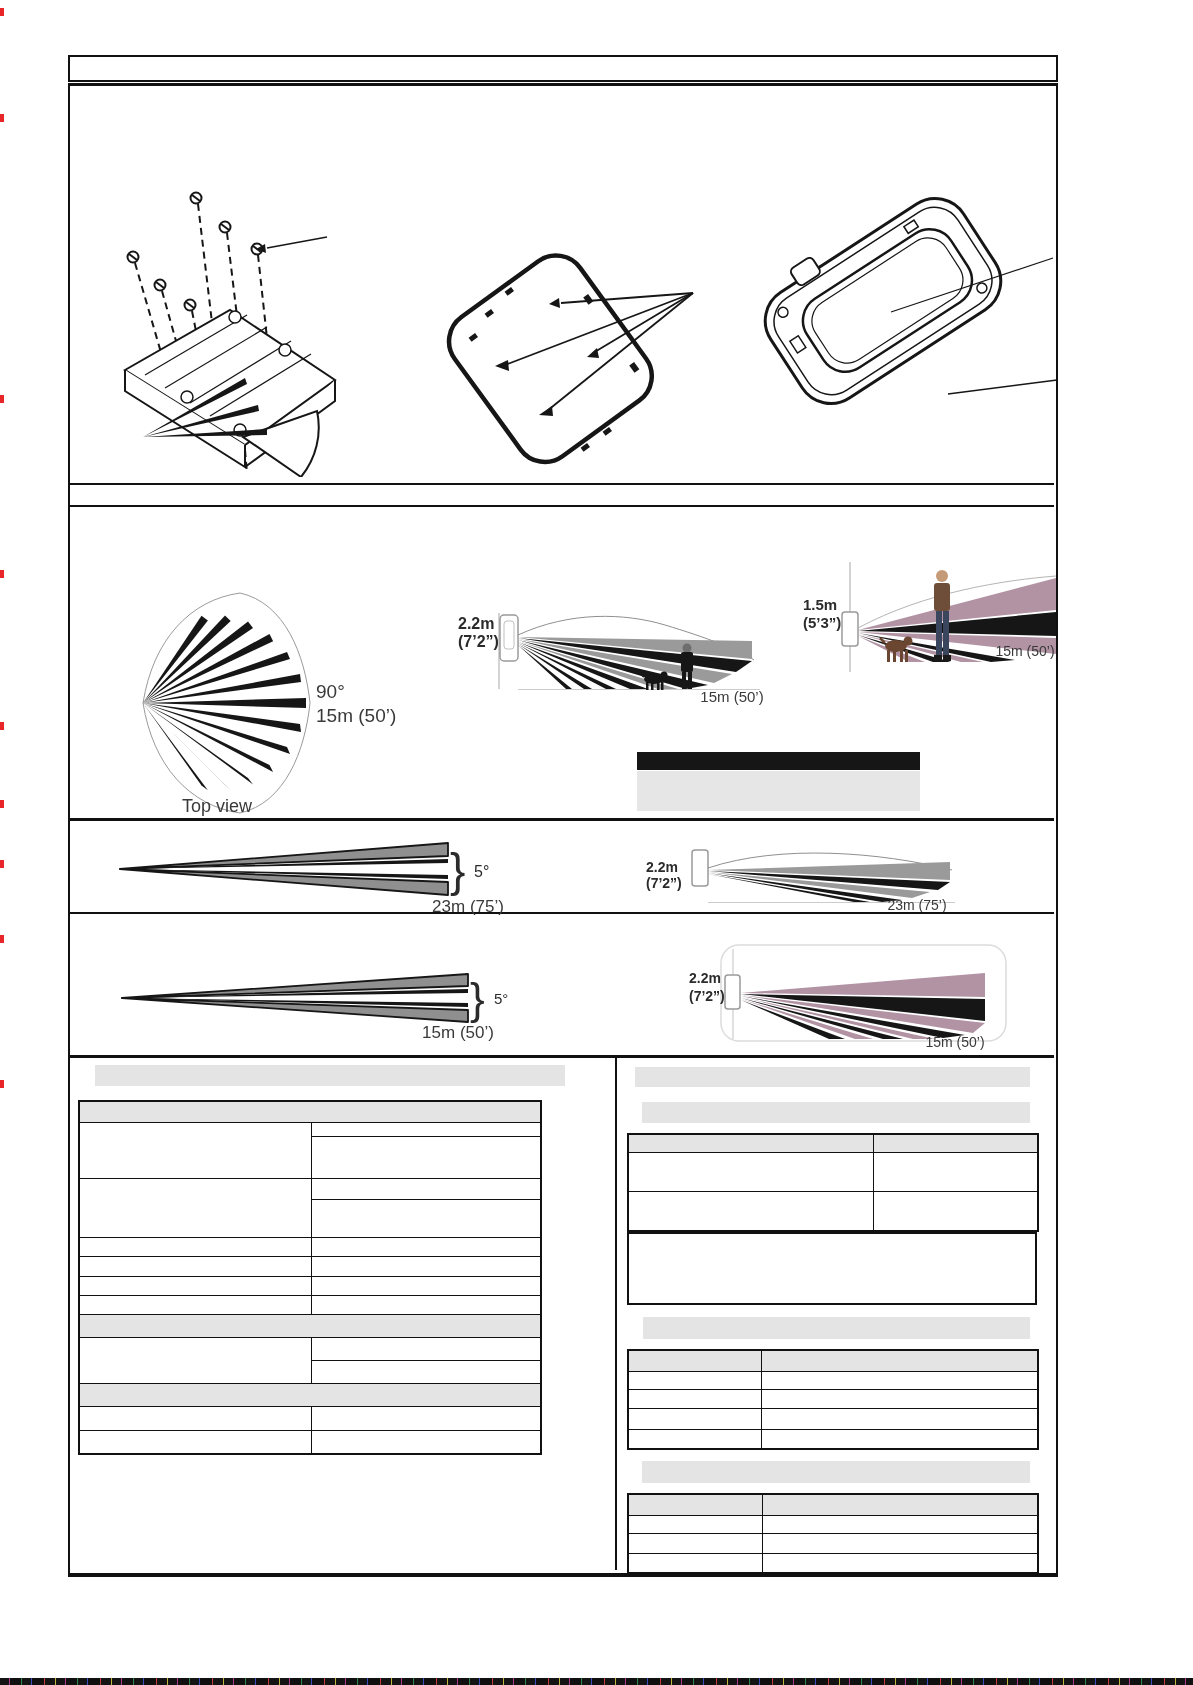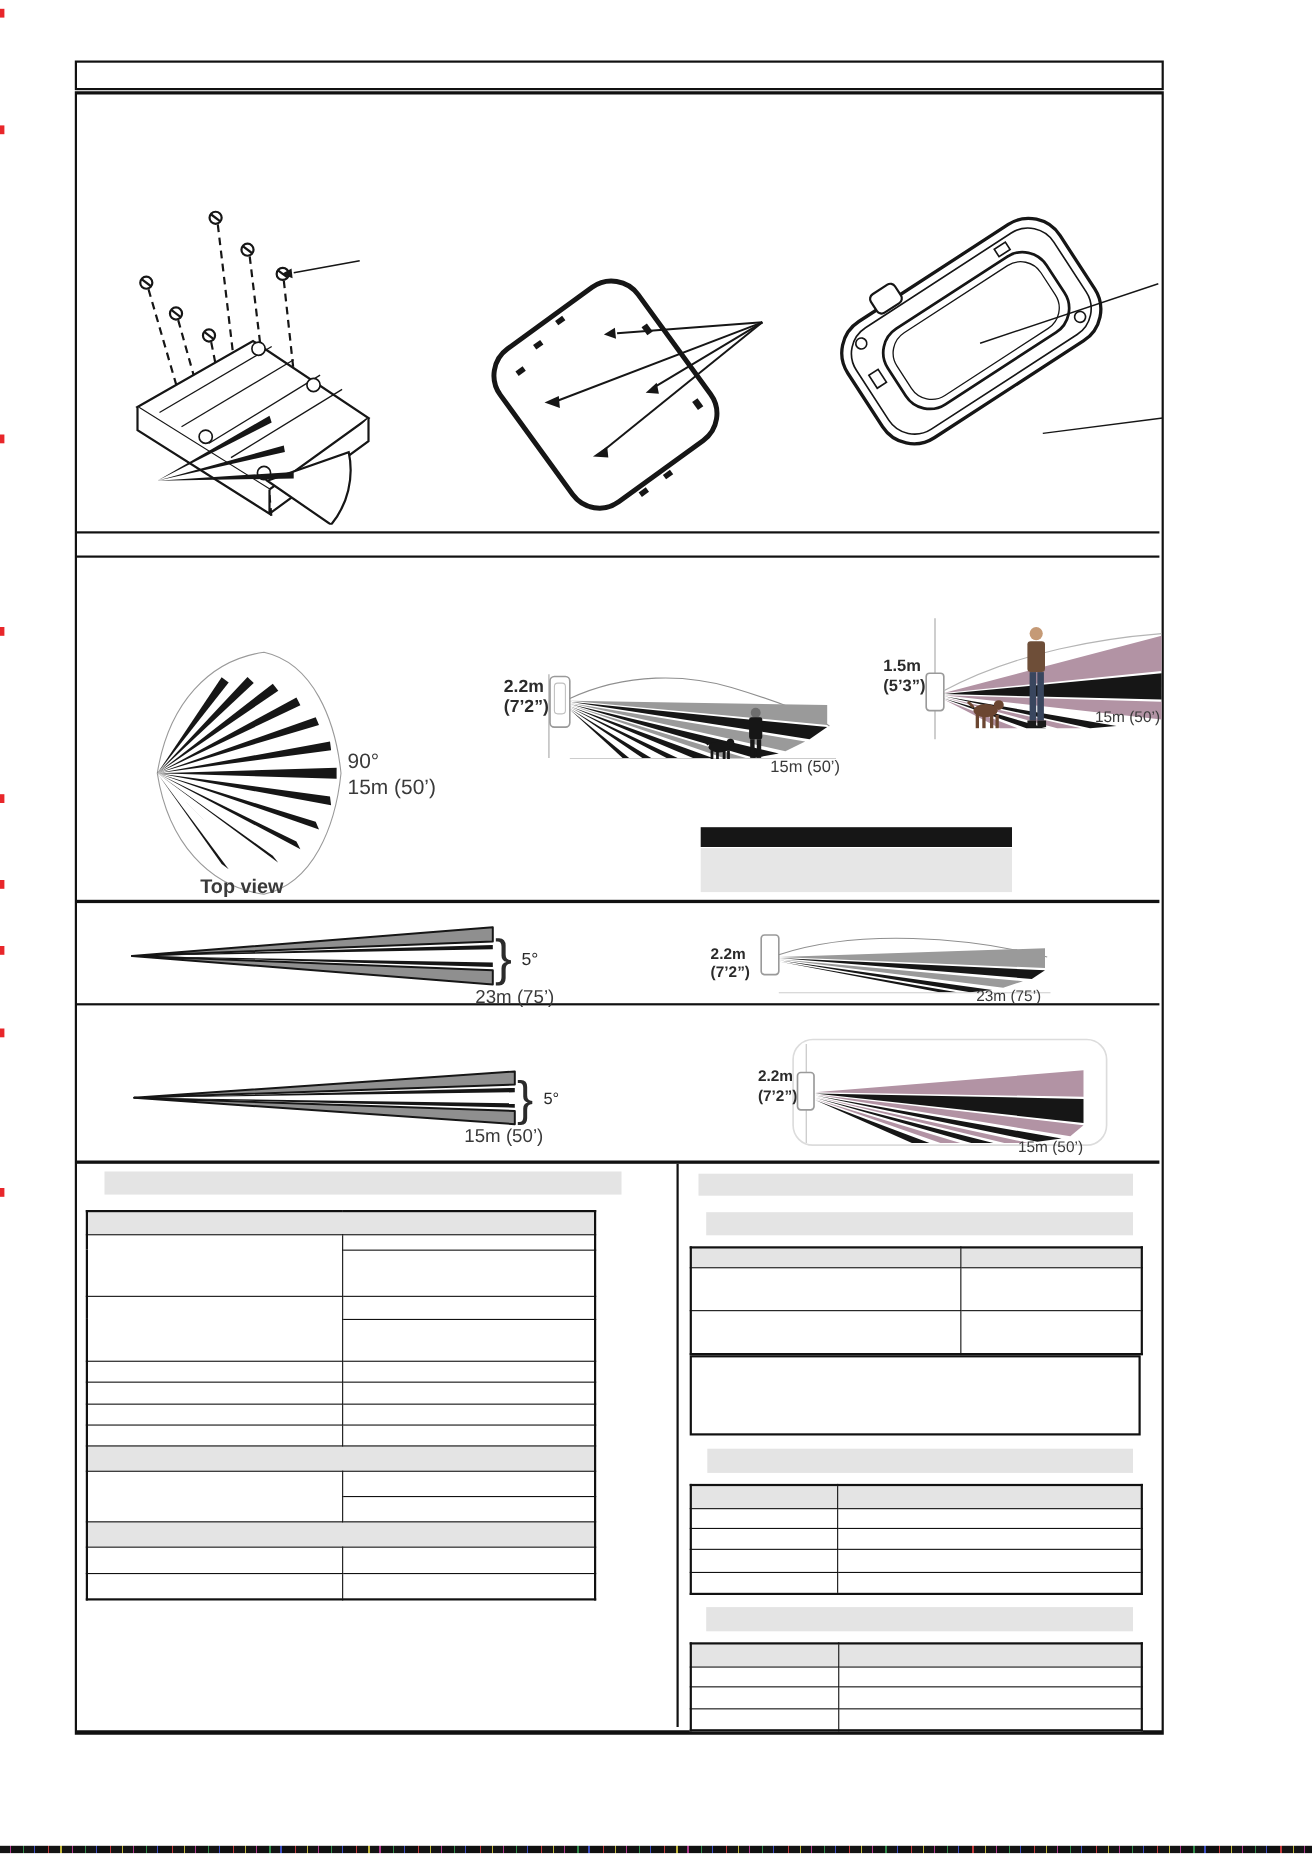--- a/index.html
+++ b/index.html
@@ -6,21 +6,21 @@
   .page{position:relative;width:1193px;height:1685px;background:#fff;overflow:hidden;
         font-family:"Liberation Sans", sans-serif;color:#2b2b2b;}
   .abs{position:absolute;}
   .hline{position:absolute;background:#111;}
   .vline{position:absolute;background:#111;}
   .header-bar{position:absolute;left:68px;top:55px;width:986px;height:23px;border:2px solid #111;background:#fff;}
   .main-frame{position:absolute;left:68px;top:83px;width:986px;height:1487px;
               border-left:2px solid #111;border-right:2px solid #111;border-top:3px solid #111;border-bottom:4px solid #111;}
   .greybar{position:absolute;background:#e4e4e4;}
   .blackbar{position:absolute;background:#161616;}
-  .cap{position:absolute;font-size:18px;color:#3a3a3a;font-weight:bold;}
+  .cap{position:absolute;font-size:18px;color:#3a3a3a;}
   table.spec{position:absolute;border-collapse:collapse;table-layout:fixed;background:#fff;border:2.5px solid #111;}
   table.spec td{border:1.5px solid #111;padding:0;}
   table.spec tr.g td{background:#e4e4e4;}
   .edge-tick{position:absolute;left:0;width:4px;height:8px;}
   .noise-strip{position:absolute;left:0;top:1678px;width:1193px;height:7px;
     background:repeating-linear-gradient(90deg,#141414 0 9px,#b03a8c 9px 10px,#101010 10px 21px,#2f8a4a 21px 22px,#141414 22px 31px,#3a4ec2 31px 32px,#0f0f0f 32px 44px,#c23a3a 44px 45px,#141414 45px 55px,#c2b53a 55px 56px);}
   svg text{font-family:"Liberation Sans", sans-serif;}
 </style>
 </head>
 <body>

